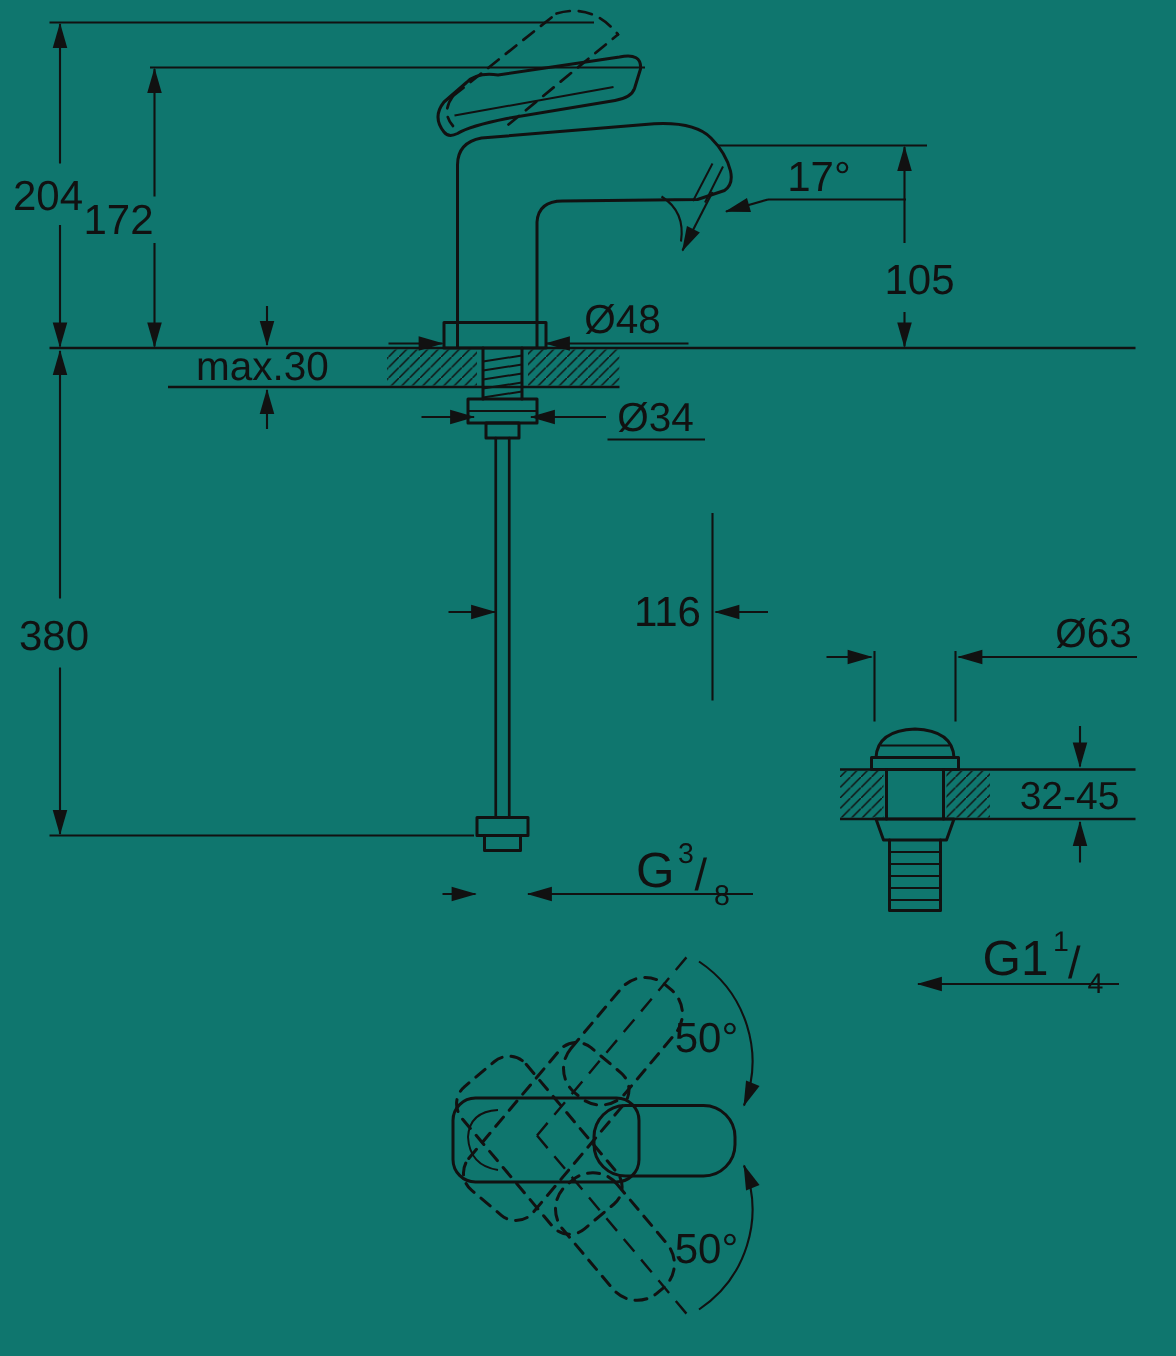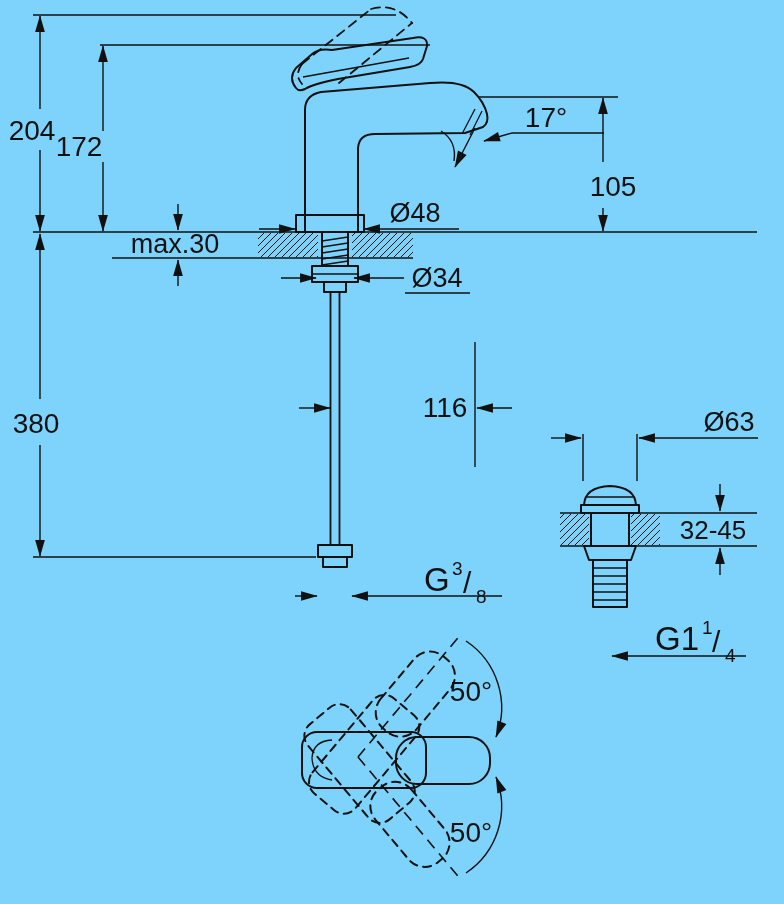--- a/index.html
+++ b/index.html
@@ -1,16 +1,16 @@
 <!DOCTYPE html>
 <html><head>
 <meta charset="utf-8">
 <style>
   html,body{margin:0;padding:0;background:#ffffff;}
-  .stage{width:784px;height:904px;background:#7dd3fc;position:relative;overflow:hidden;}
+  .stage{width:784px;height:904px;background:#0f766e;position:relative;overflow:hidden;}
   svg{display:block;}
   text{font-family:"Liberation Sans","DejaVu Sans",sans-serif;fill:#111;}
   .obj{stroke:#111;fill:none;stroke-width:2;stroke-linecap:round;stroke-linejoin:round;}
   .thin{stroke:#111;fill:none;stroke-width:1.3;}
   .dim{stroke:#111;fill:none;stroke-width:1.4;}
   .ctr{stroke:#111;fill:none;stroke-width:1.6;}
   .dash{stroke-dasharray:9 6;stroke-width:1.8;}
   .dash2{stroke-dasharray:8 6;}
   .swing{stroke-dasharray:11 7;stroke-width:1.6;}
 </style>

